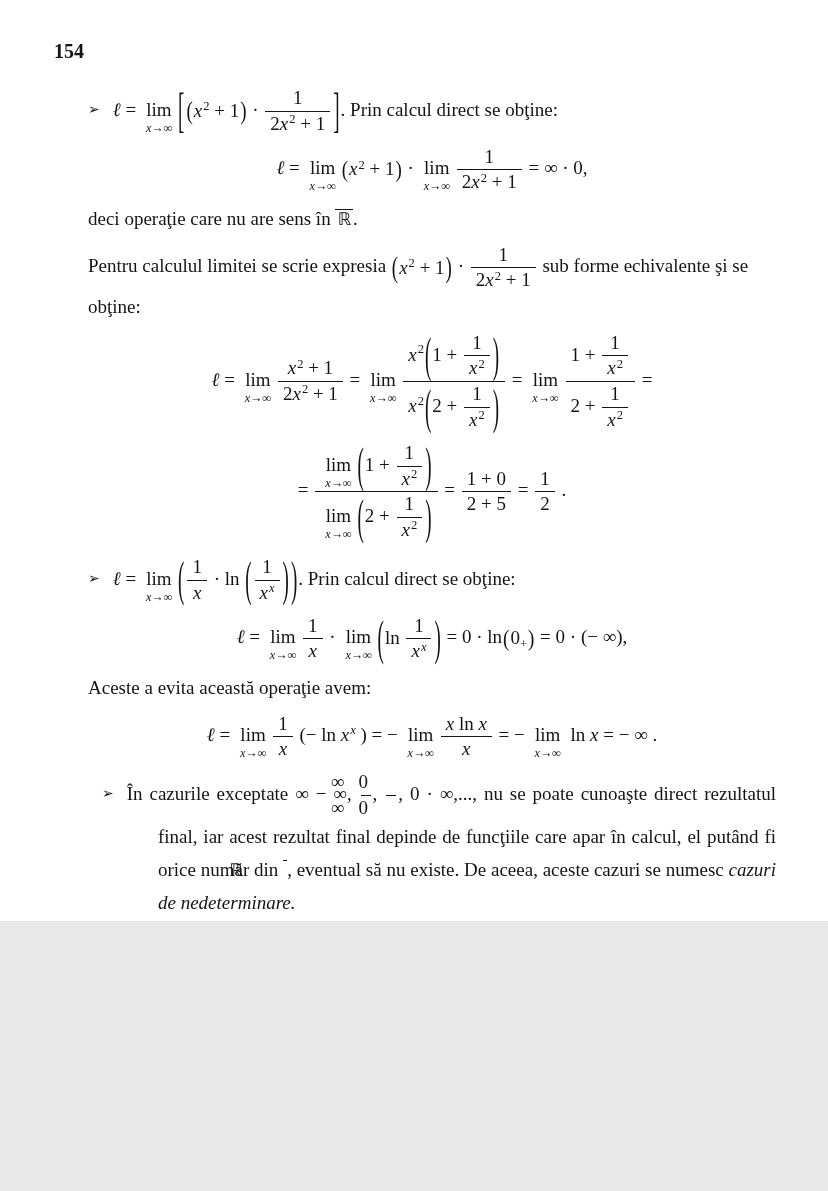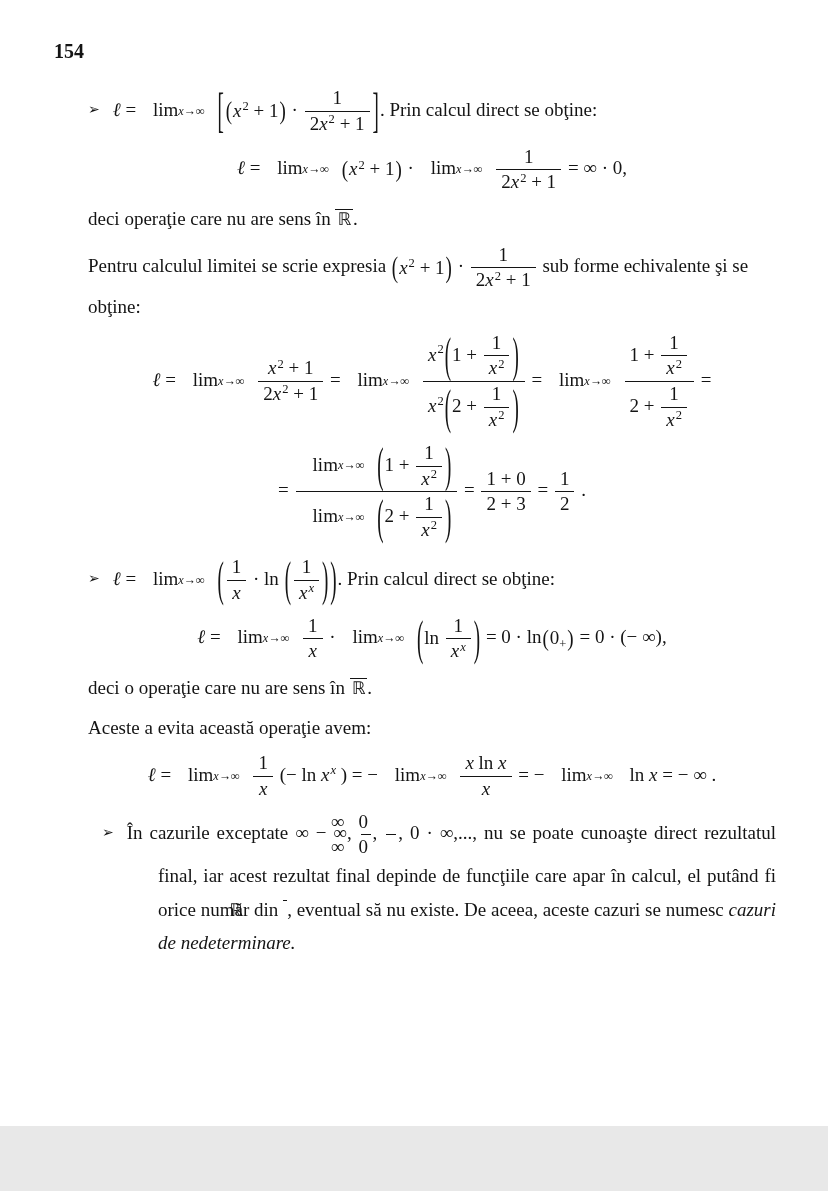--- a/index.html
+++ b/index.html
@@ -1,18 +1,18 @@
 <!DOCTYPE html>
 <html><head>
 <meta charset="utf-8">
 <style>
   html,body{margin:0;padding:0;background:#e8e8e8;}
   .page{
     position:relative;
-    width:828px;height:1126px;
+    width:828px;height:921px;
     margin:0 auto;
     background:#ffffff;
     box-sizing:border-box;
     padding:34px 50px 20px 50px;
     overflow:hidden;
     font-family:"Liberation Serif","DejaVu Serif",serif;
     color:#141414;
     font-size:19px;
   }
   .page-number{
@@ -49,23 +49,23 @@
     display:inline-block;
     vertical-align:middle;
     text-align:center;
     margin:0 2px;
     line-height:1.2;
   }
   .mnum{display:block;padding:0 5px 1px 5px;border-bottom:1.4px solid currentColor;}
   .mden{display:block;padding:1px 5px 0 5px;}
   .mlim{
     display:inline-flex;
-    flex-direction:row;
+    flex-direction:column;
     align-items:center;
-    margin:0 12px;
+    margin:0 5px;
   }
   .mlim-word{line-height:1;}
   .mlim-sub{font-size:64%;line-height:1;margin-top:3px;font-style:italic;}
   .msup{font-size:66%;vertical-align:0.55em;line-height:1;margin-left:1px;}
   .msub{font-size:66%;vertical-align:-0.35em;line-height:1;}
   .mparen{
     display:inline-flex;
     align-items:center;
     vertical-align:middle;
   }
@@ -154,21 +154,21 @@
                 <span class="mdelim" style="transform: scaleY(2.535);">(</span>
                 <span class="mrow mpc"><span class="mt">1 + </span><span class="mfrac"><span class="mt mnum">1</span><span class="mrow mden"><span class="mi">x</span><span class="msup"><span class="mt">2</span></span></span></span></span>
                 <span class="mdelim" style="transform: scaleY(2.535);">)</span>
               </span></span><span class="mrow mden"><span class="mlim">
                 <span class="mlim-word">lim</span>
                 <span class="mlim-sub">x→∞</span>
               </span><span class="mparen">
                 <span class="mdelim" style="transform: scaleY(2.535);">(</span>
                 <span class="mrow mpc"><span class="mt">2 + </span><span class="mfrac"><span class="mt mnum">1</span><span class="mrow mden"><span class="mi">x</span><span class="msup"><span class="mt">2</span></span></span></span></span>
                 <span class="mdelim" style="transform: scaleY(2.535);">)</span>
-              </span></span></span><span class="mt"> = </span><span class="mfrac"><span class="mt mnum">1 + 0</span><span class="mt mden">2 + 3</span></span><span class="mt"> = </span><span class="mfrac"><span class="mt mnum">1</span><span class="mt mden">2</span></span><span class="mt"> .</span></span></div>
+              </span></span></span><span class="mt"> = </span><span class="mfrac"><span class="mt mnum">1 + 0</span><span class="mt mden">2 + 5</span></span><span class="mt"> = </span><span class="mfrac"><span class="mt mnum">1</span><span class="mt mden">2</span></span><span class="mt"> .</span></span></div>
 
     <div class="bullet-block">
       <span class="bullet">➢</span><span class="imath"><span class="mrow"><span class="mi">ℓ</span><span class="mt"> = </span><span class="mlim">
               <span class="mlim-word">lim</span>
               <span class="mlim-sub">x→∞</span>
             </span><span class="mparen">
               <span class="mdelim" style="transform: scaleY(2.535);">(</span>
               <span class="mrow mpc"><span class="mfrac"><span class="mt mnum">1</span><span class="mi mden">x</span></span><span class="mt"> · ln </span><span class="mparen">
                   <span class="mdelim" style="transform: scaleY(2.535);">(</span>
                   <span class="mfrac mpc">
@@ -190,21 +190,20 @@
           </span><span class="mparen">
             <span class="mdelim" style="transform: scaleY(2.535);">(</span>
             <span class="mrow mpc"><span class="mt">ln </span><span class="mfrac"><span class="mt mnum">1</span><span class="mrow mden"><span class="mi">x</span><span class="msup"><span class="mi">x</span></span></span></span></span>
             <span class="mdelim" style="transform: scaleY(2.535);">)</span>
           </span><span class="mt"> = 0 · ln</span><span class="mparen">
             <span class="mdelim" style="transform: scaleY(1.248);">(</span>
             <span class="mrow mpc"><span class="mt">0</span><span class="msub"><span class="mt">+</span></span></span>
             <span class="mdelim" style="transform: scaleY(1.248);">)</span>
           </span><span class="mt"> = 0 · (− ∞),</span></span></div>
 
-    <div class="para"><span class="mrow"><span class="mt">deci o operaţie care nu are sens în </span><span class="mrbar">ℝ</span><span class="mt">.</span></span></div>
 
     <div class="para"><span class="mrow"><span class="mt">Aceste a evita această operaţie avem:</span></span></div>
 
     <div class="display-math"><span class="mrow"><span class="mi">ℓ</span><span class="mt"> = </span><span class="mlim">
             <span class="mlim-word">lim</span>
             <span class="mlim-sub">x→∞</span>
           </span><span class="mfrac"><span class="mt mnum">1</span><span class="mi mden">x</span></span><span class="mt"> (− ln </span><span class="mi">x</span><span class="msup"><span class="mi">x</span></span><span class="mt"> ) = − </span><span class="mlim">
             <span class="mlim-word">lim</span>
             <span class="mlim-sub">x→∞</span>
           </span><span class="mfrac"><span class="mrow mnum"><span class="mi">x</span><span class="mt"> ln </span><span class="mi">x</span></span><span class="mi mden">x</span></span><span class="mt"> = − </span><span class="mlim">

